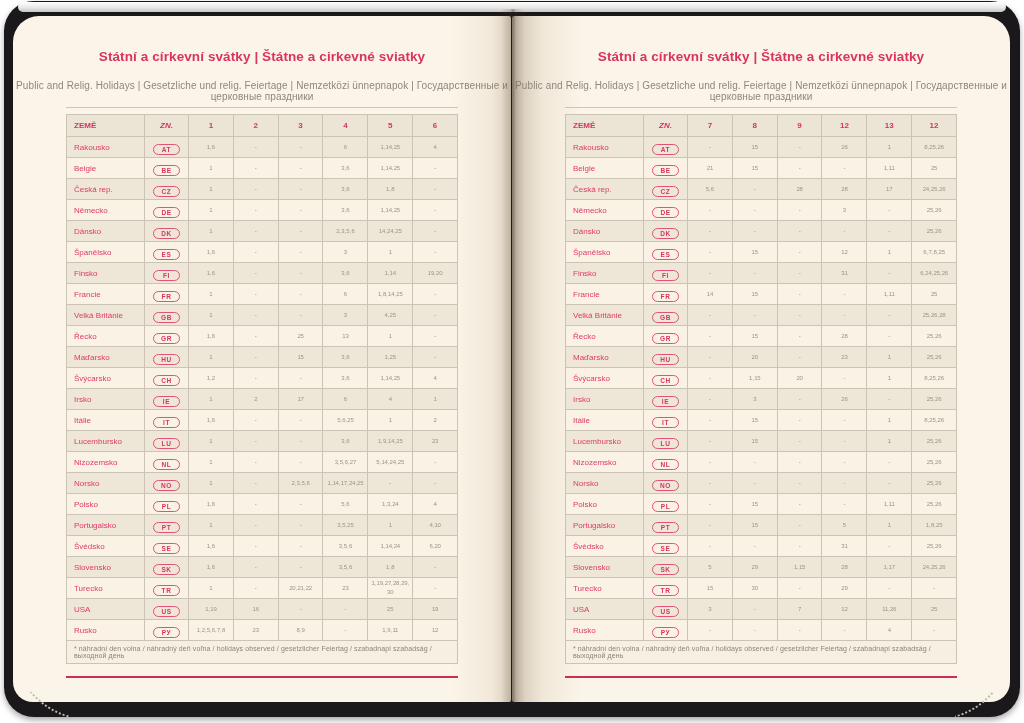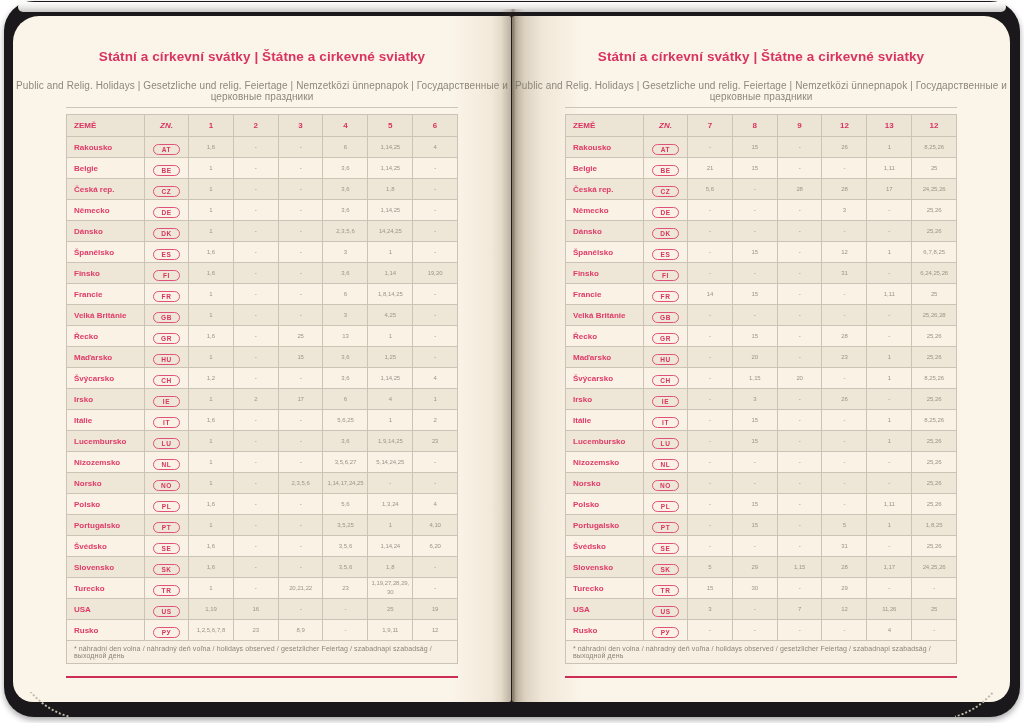--- a/index.html
+++ b/index.html
@@ -58,21 +58,21 @@
   table.holidays thead tr { background:#ece4d5; }
   table.holidays th {
     color:#d93361; font-size:8px; font-weight:bold; height:22px;
   }
   table.holidays th:first-child { width:78px; text-align:left; padding-left:7px; }
   table.holidays th:nth-child(2) { width:44px;font-style:italic; }
   table.holidays tbody tr { height:21px; }
   table.holidays tbody tr:nth-child(odd)  { background:#eee6d7; }
   table.holidays tbody tr:nth-child(even) { background:#f9f2e5; }
   td.country {
-    color:#e03a68; font-weight:bold; font-size:8px;
+    color:#e03a68; font-weight:normal; font-size:8px;
     text-align:left !important; padding-left:7px;
   }
   td.val {
     color:#9c9589; font-size:6px; letter-spacing:-0.2px; word-spacing:-1px;
     padding:1px 1px; line-height:1.5;
   }
   .badge {
     display:inline-block; width:27px; padding:1px 0;
     border:1px solid #e0527a; border-radius:8px;
     font-size:6.5px; font-weight:bold; color:#d93361; letter-spacing:0.6px;

